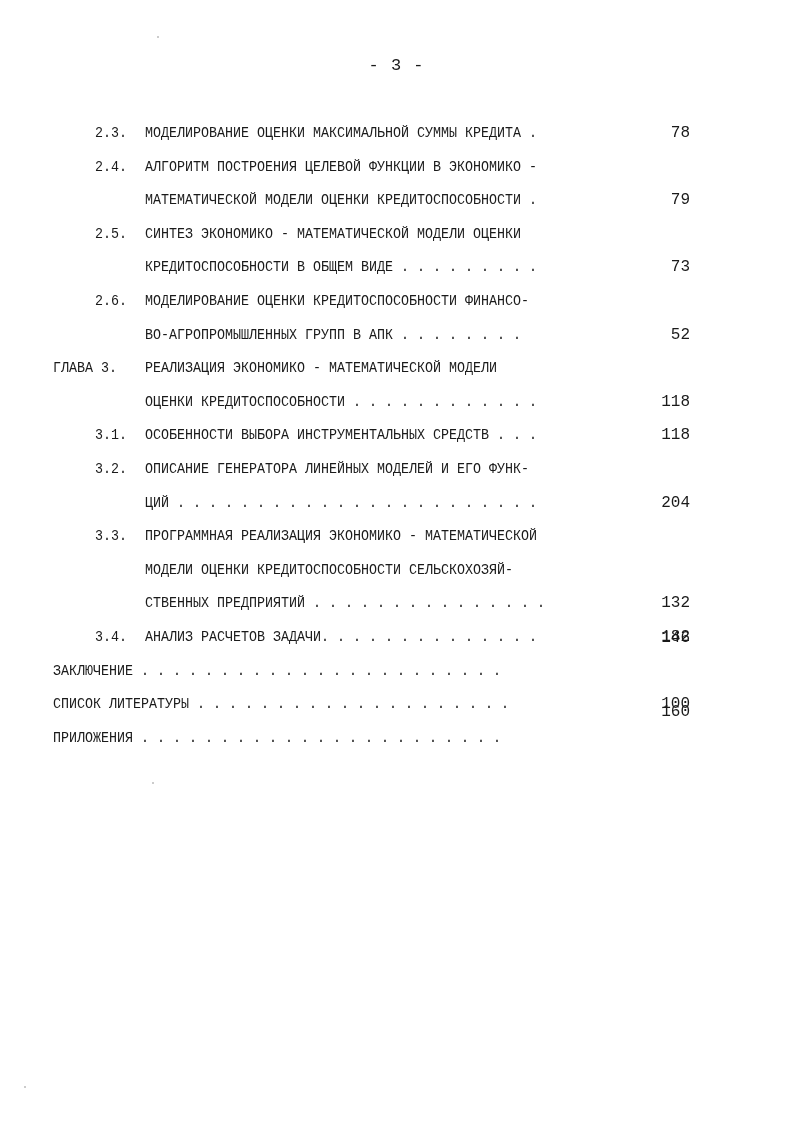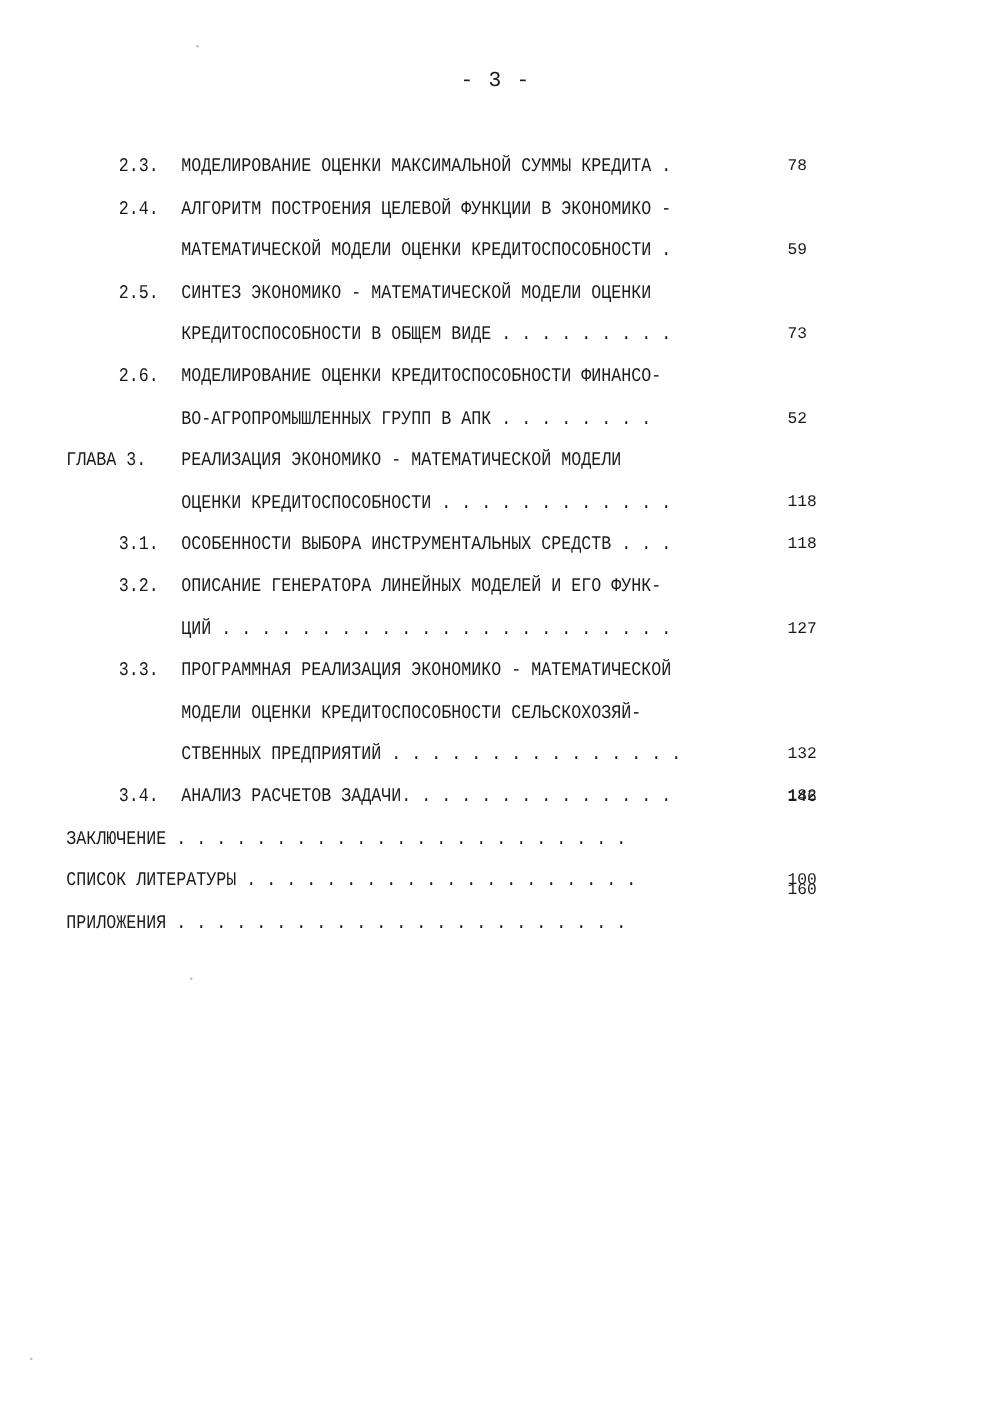--- a/index.html
+++ b/index.html
@@ -13,41 +13,41 @@
     text-align: center; font-size: 17px; letter-spacing: 1px;
   }
   .toc { position: absolute; top: 120px; left: 0; width: 793px; }
   .line {
     position: absolute; height: 26px; font-size: 15.5px; line-height: 26px;
     white-space: nowrap; transform: scaleX(0.86); transform-origin: left center;
   }
   .num { position: absolute; font-size: 15.5px; line-height: 26px; white-space: nowrap;
     transform: scaleX(0.86); transform-origin: left center; }
   .pg {
-    position: absolute; right: 103px; width: 60px; 
-    font-size: 13px; line-height: 26px;
+    position: absolute; right: 103px; width: 60px; text-align: right;
+    font-size: 16px; line-height: 26px;
   }
   .speck { position: absolute; width: 2px; height: 2px; background: #bbb; border-radius: 1px; }
 </style>
 </head>
 <body>
 
 <div class="page-number">- 3 -</div>
 
 <div class="toc" id="toc">
     <div>
       <span class="num" style="top: 0px; left: 95px;">2.3.</span>
       <span class="line" style="top: 0px; left: 145px;">МОДЕЛИРОВАНИЕ ОЦЕНКИ МАКСИМАЛЬНОЙ СУММЫ КРЕДИТА .</span>
       <span class="pg" style="top: 0px;">78</span>
     </div>
     <div>
       <span class="num" style="top: 33.6px; left: 95px;">2.4.</span>
       <span class="line" style="top: 33.6px; left: 145px;">АЛГОРИТМ ПОСТРОЕНИЯ ЦЕЛЕВОЙ ФУНКЦИИ В ЭКОНОМИКО -</span>
       <span class="line" style="top: 67.2px; left: 145px;">МАТЕМАТИЧЕСКОЙ МОДЕЛИ ОЦЕНКИ КРЕДИТОСПОСОБНОСТИ .</span>
-      <span class="pg" style="top: 67.2px;">59</span>
+      <span class="pg" style="top: 67.2px;">79</span>
     </div>
     <div>
       <span class="num" style="top: 100.8px; left: 95px;">2.5.</span>
       <span class="line" style="top: 100.8px; left: 145px;">СИНТЕЗ ЭКОНОМИКО - МАТЕМАТИЧЕСКОЙ  МОДЕЛИ  ОЦЕНКИ</span>
       <span class="line" style="top: 134.4px; left: 145px;">КРЕДИТОСПОСОБНОСТИ В ОБЩЕМ ВИДЕ . . . . . . . . .</span>
       <span class="pg" style="top: 134.4px;">73</span>
     </div>
     <div>
       <span class="num" style="top: 168px; left: 95px;">2.6.</span>
       <span class="line" style="top: 168px; left: 145px;">МОДЕЛИРОВАНИЕ  ОЦЕНКИ КРЕДИТОСПОСОБНОСТИ ФИНАНСО-</span>
@@ -62,21 +62,21 @@
     </div>
     <div>
       <span class="num" style="top: 302.4px; left: 95px;">3.1.</span>
       <span class="line" style="top: 302.4px; left: 145px;">ОСОБЕННОСТИ ВЫБОРА ИНСТРУМЕНТАЛЬНЫХ СРЕДСТВ . . .</span>
       <span class="pg" style="top: 302.4px;">118</span>
     </div>
     <div>
       <span class="num" style="top: 336px; left: 95px;">3.2.</span>
       <span class="line" style="top: 336px; left: 145px;">ОПИСАНИЕ  ГЕНЕРАТОРА ЛИНЕЙНЫХ МОДЕЛЕЙ И ЕГО ФУНК-</span>
       <span class="line" style="top: 369.6px; left: 145px;">ЦИЙ . . . . . . . . . . . . . . . . . . . . . . .</span>
-      <span class="pg" style="top: 369.6px;">127</span>
+      <span class="pg" style="top: 369.6px;">204</span>
     </div>
     <div>
       <span class="num" style="top: 403.2px; left: 95px;">3.3.</span>
       <span class="line" style="top: 403.2px; left: 145px;">ПРОГРАММНАЯ РЕАЛИЗАЦИЯ ЭКОНОМИКО - МАТЕМАТИЧЕСКОЙ</span>
       <span class="line" style="top: 436.8px; left: 145px;">МОДЕЛИ  ОЦЕНКИ  КРЕДИТОСПОСОБНОСТИ  СЕЛЬСКОХОЗЯЙ-</span>
       <span class="line" style="top: 470.4px; left: 145px;">СТВЕННЫХ ПРЕДПРИЯТИЙ . . . . . . . . . . . . . . .</span>
       <span class="pg" style="top: 470.4px;">132</span>
     </div>
     <div>
       <span class="num" style="top: 504px; left: 95px;">3.4.</span>

